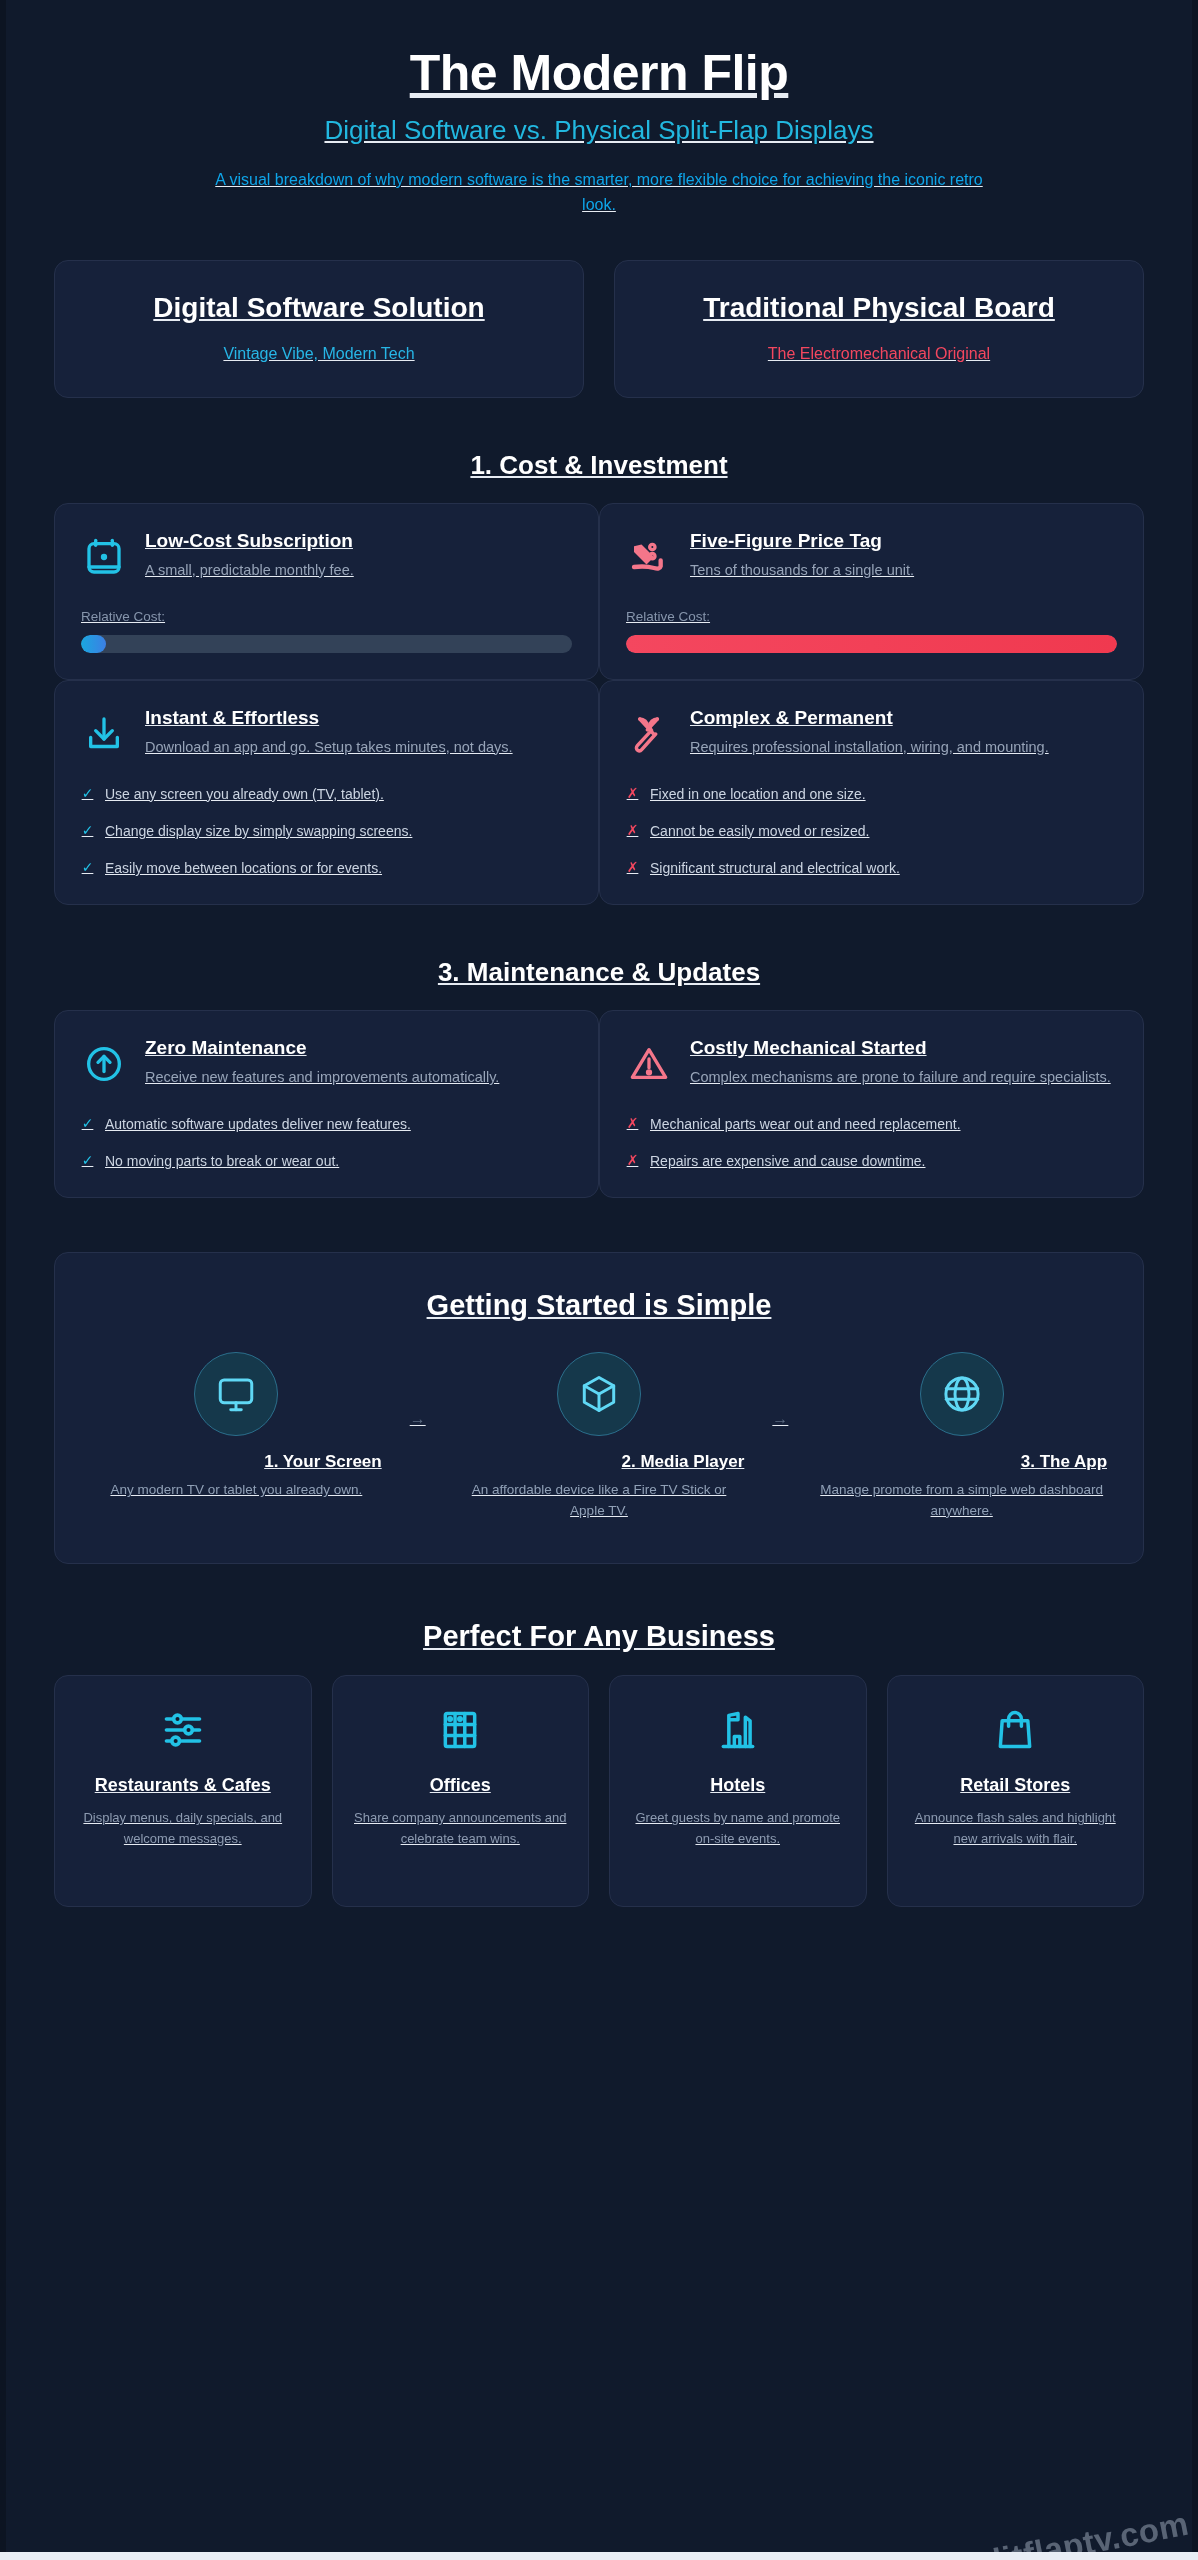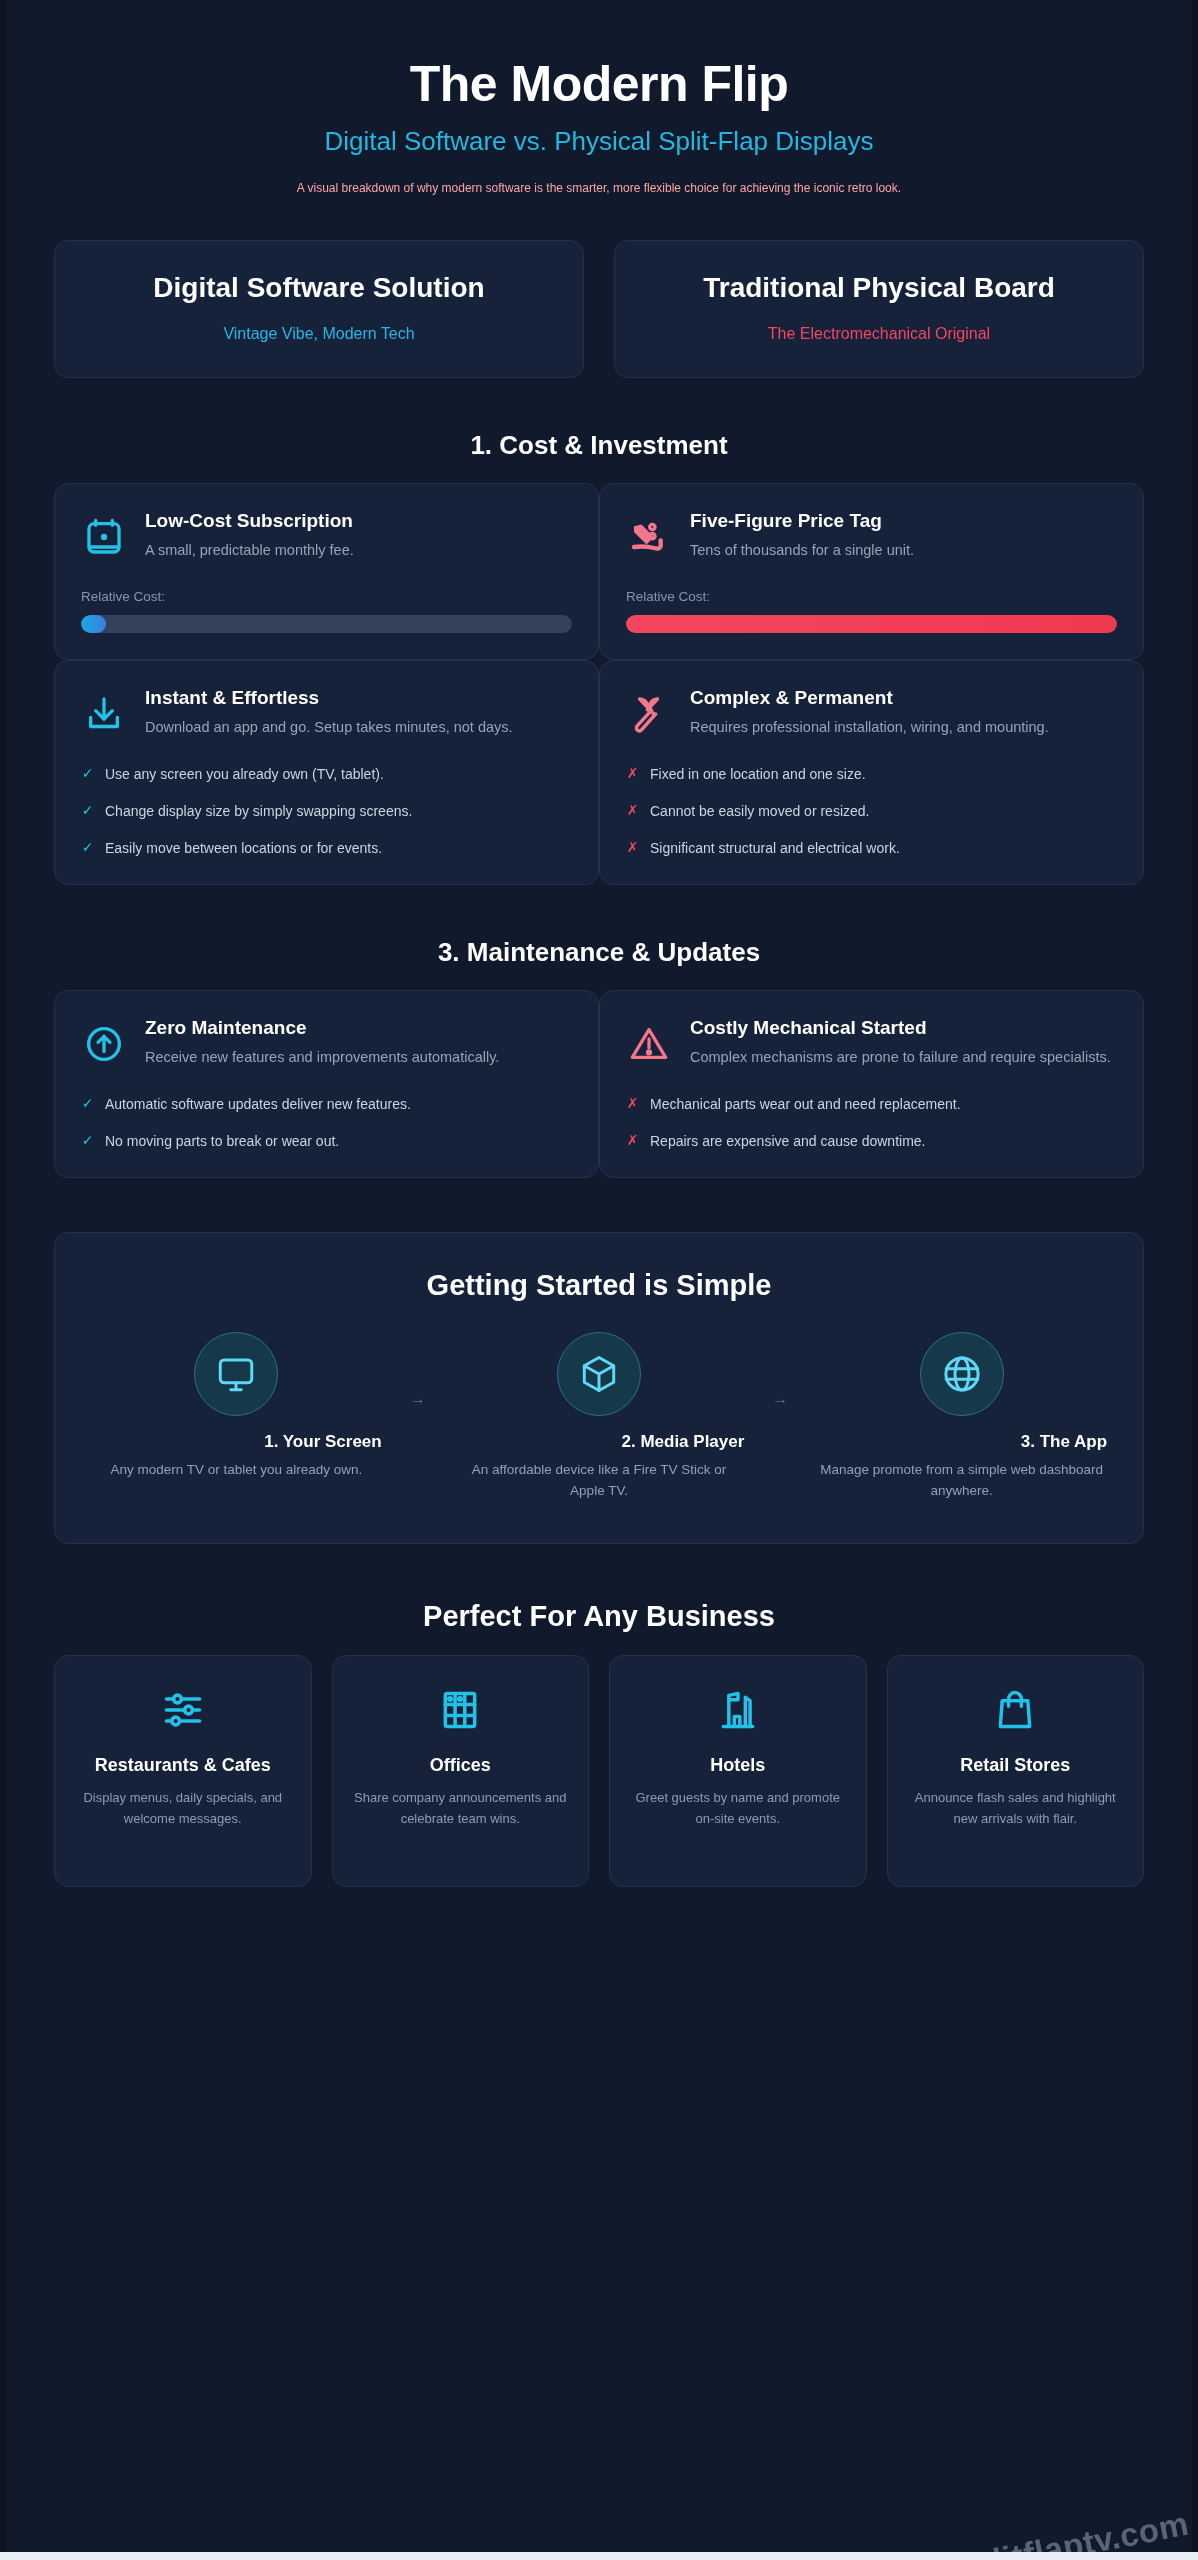--- a/index.html
+++ b/index.html
@@ -19,21 +19,22 @@
     position: relative;
     width: 1198px;
     min-height: 2560px;
     background: #101a2c;
     padding: 0 0 18px 0;
     overflow: hidden;
   }
 
   .inner {
     width: 1090px;
-    margin: 16px auto;
+    margin: 5px auto;
+    text-decoration: underline;
   }
 
   
   .header {
     padding-top: 40px;
     text-align: center;
   }
   .header h1 {
     font-size: 50px;
     font-weight: 700;
@@ -43,23 +44,23 @@
   }
   .header .subtitle {
     margin-top: 14px;
     font-size: 26px;
     color: #22b8e0;
     font-weight: 400;
   }
   .header .lede {
     margin: 22px auto 0 auto;
     width: 770px;
-    font-size: 12px;
+    font-size: 16px;
     line-height: 1.55;
-    color: #fca5a5;
+    color: #0ea5e9;
   }
 
   
   .card {
     background: #16213a;
     border: 1px solid #25304b;
     border-radius: 14px;
   }
 
   

